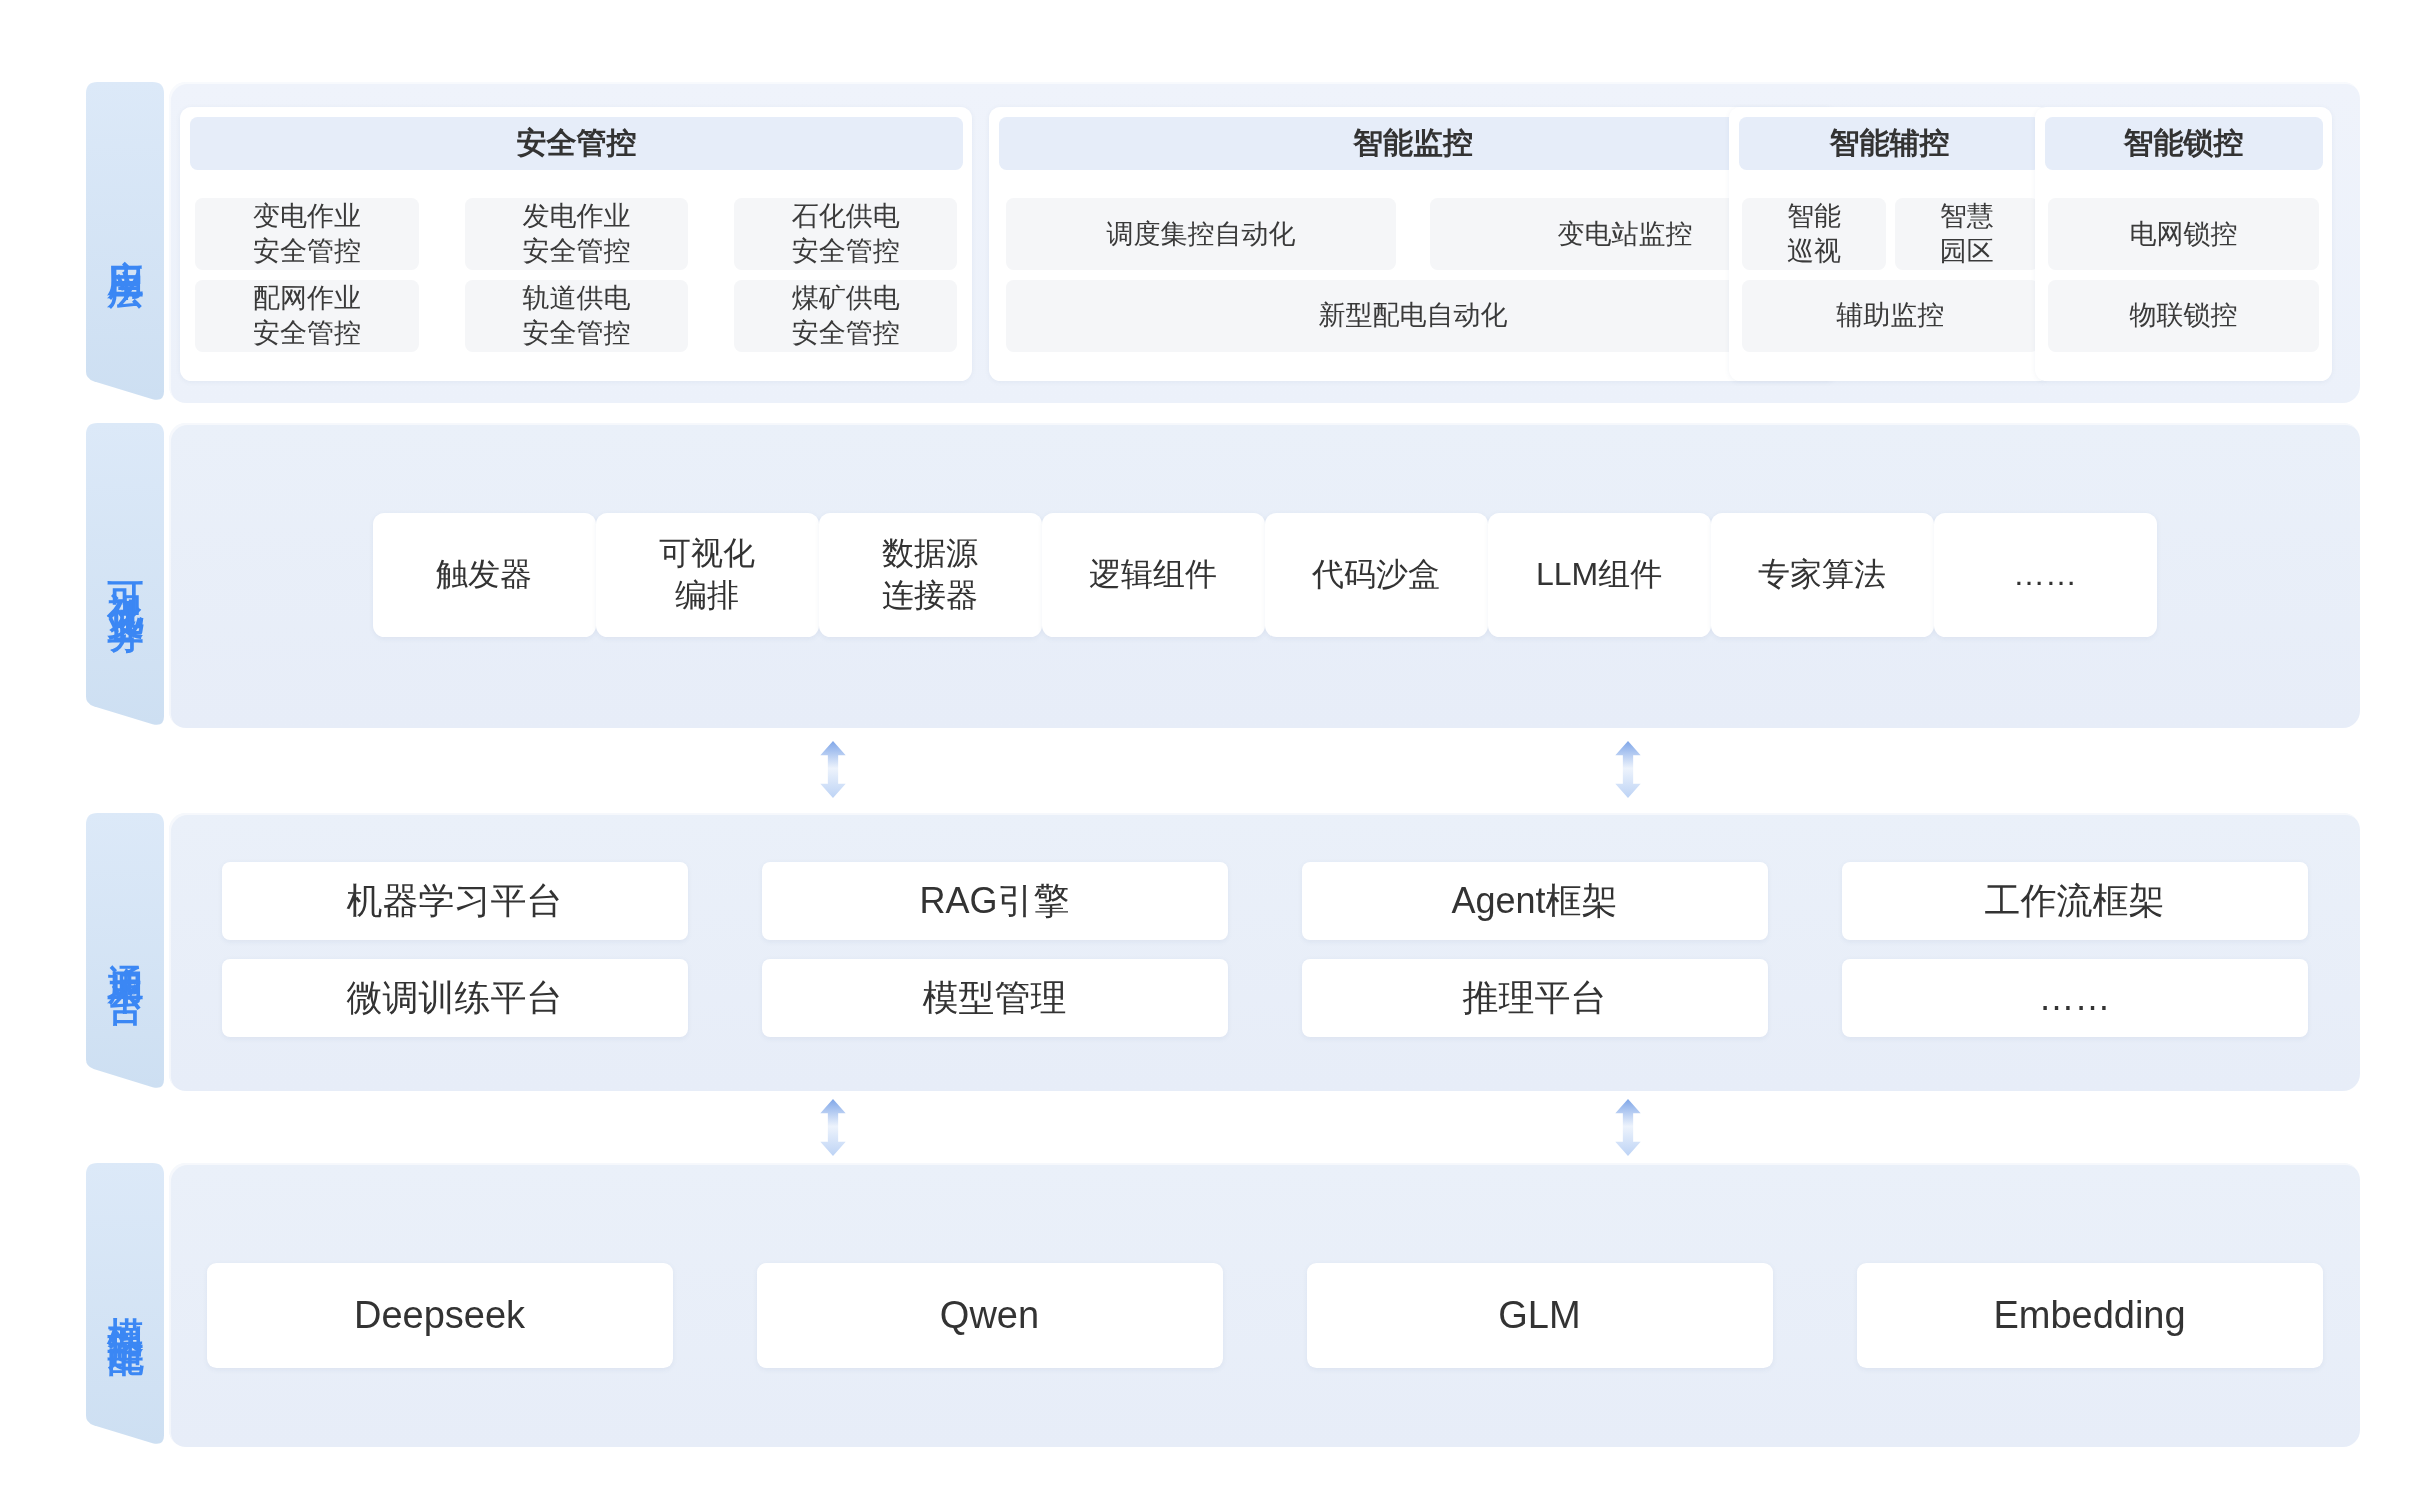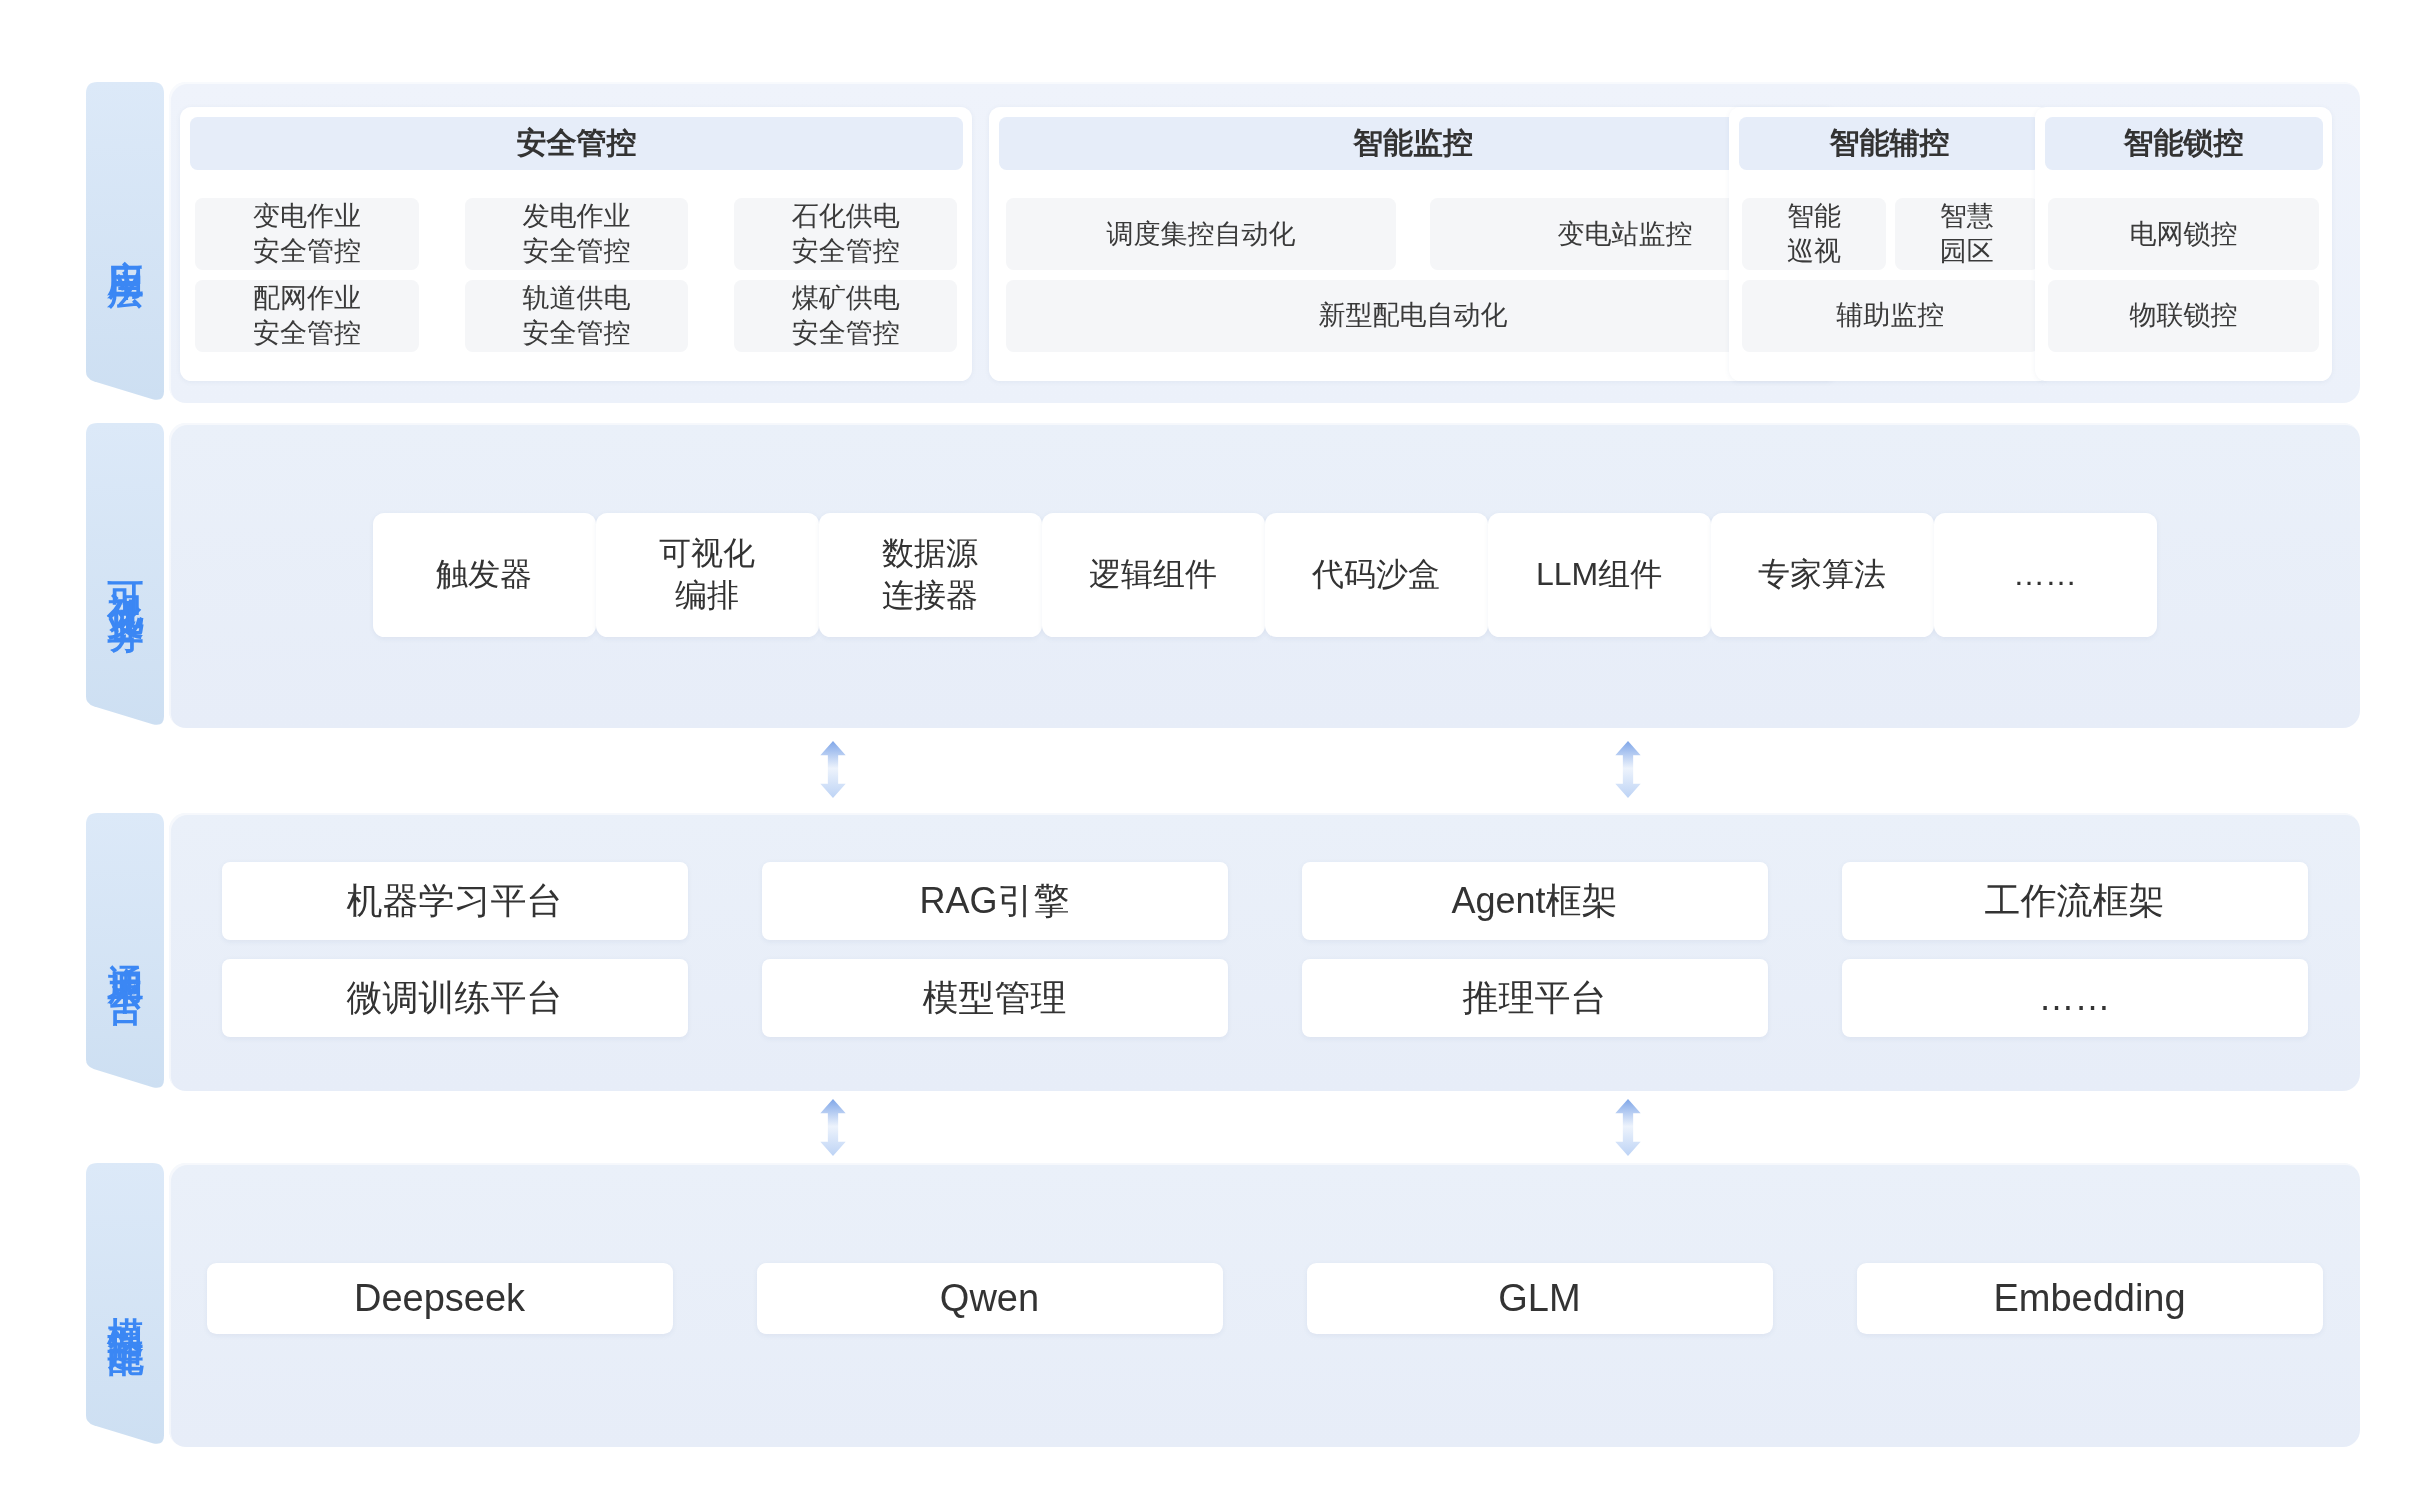--- a/index.html
+++ b/index.html
@@ -30,21 +30,21 @@
         color:#3a3a3a;line-height:1.28;white-space:pre-line;}
   .span2{grid-column:1 / 3;}
 
   
   .cards-row{position:absolute;left:0;right:0;display:flex;justify-content:center;}
   .card{background:#ffffff;display:flex;align-items:center;justify-content:center;
         text-align:center;color:#333;box-shadow:0 1.9px 5.7px rgba(90,110,150,.08);
         white-space:pre-line;}
   .card.c2{width:223px;height:124px;border-radius:11.4px;font-size:32px;line-height:1.3;}
   .card.c3{width:466px;height:78px;border-radius:8px;font-size:36px;}
-  .card.c4{width:466px;height:71px;border-radius:9.5px;font-size:38px;}
+  .card.c4{width:466px;height:105px;border-radius:9.5px;font-size:38px;}
 
   
   .arrow{position:absolute;width:30px;height:57px;}
   .arrow svg{display:block;width:100%;height:100%;}
 </style>
 </head>
 <body>
 
 <div class="canvas">
 

